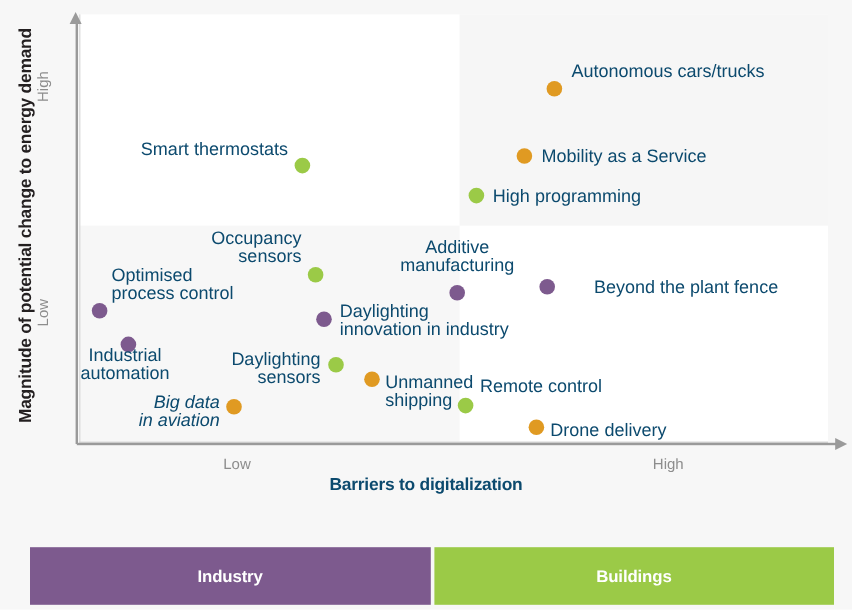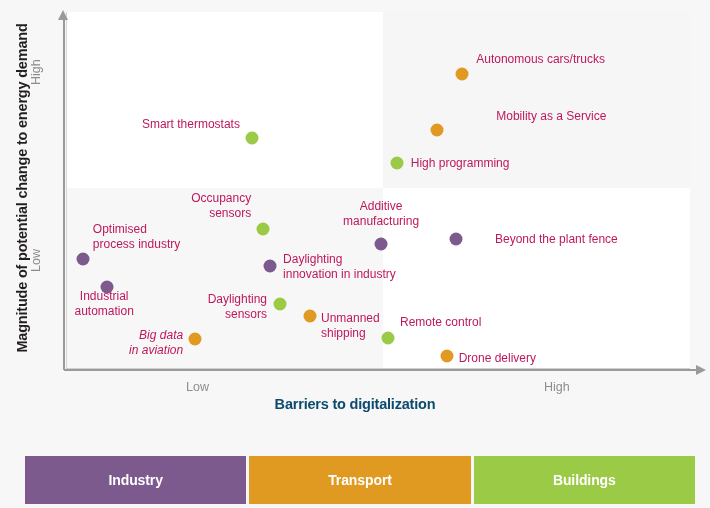--- a/index.html
+++ b/index.html
@@ -151,23 +151,23 @@
   
   .point {
     position: absolute;
     width: 13px;
     height: 13px;
     border-radius: 50%;
     transform: translate(-50%, -50%);
   }
   .point-label {
     position: absolute;
-    font-size: 12px;
+    font-size: 15px;
     line-height: 15px;
-    color: #be185d;
+    color: #0c4a6e;
     white-space: pre;
   }
   .lbl-left  { text-align: right; transform: translateX(-100%); }
   .lbl-right { text-align: left; }
   .lbl-center{ text-align: center; transform: translateX(-50%); }
 
   
   #legend {
     position: absolute;
     left: 25px;
@@ -197,36 +197,36 @@
     <div class="quad quad-tr"></div>
     <div class="quad quad-bl"></div>
   </div>
   <div id="plot-border-left"></div>
   <div id="plot-border-bottom"></div>
 
   <div id="points-layer">
       <div class="point" style="left: 462.24px; top: 73.944px; background: rgb(224, 154, 34);"></div>
       <div class="point-label lbl-right" style="left: 476.24px; top: 51.944px;">Autonomous cars/trucks</div>
       <div class="point" style="left: 437.28px; top: 129.836px; background: rgb(224, 154, 34);"></div>
-      <div class="point-label lbl-right" style="left: 451.28px; top: 109px; margin-left: 45px;">Mobility as a Service</div>
+      <div class="point-label lbl-right" style="left: 451.28px; top: 123px;">Mobility as a Service</div>
       <div class="point" style="left: 396.72px; top: 162.944px; background: rgb(155, 202, 71);"></div>
       <div class="point-label lbl-right" style="left: 410.72px; top: 155.944px;">High programming</div>
       <div class="point" style="left: 251.952px; top: 138.024px; background: rgb(155, 202, 71);"></div>
       <div class="point-label lbl-left" style="left: 239.952px; top: 117.024px;">Smart thermostats</div>
       <div class="point" style="left: 263.184px; top: 229.16px; background: rgb(155, 202, 71);"></div>
       <div class="point-label lbl-left" style="left: 251.184px; top: 191.16px;">Occupancy
 sensors</div>
       <div class="point" style="left: 381.12px; top: 244.112px; background: rgb(125, 90, 142);"></div>
       <div class="point-label lbl-center" style="left: 381.12px; top: 199.112px;">Additive
 manufacturing</div>
       <div class="point" style="left: 456px; top: 239.128px; background: rgb(125, 90, 142);"></div>
       <div class="point-label lbl-right" style="left: 470px; top: 232.128px; margin-left: 25px;">Beyond the plant fence</div>
       <div class="point" style="left: 82.848px; top: 259.064px; background: rgb(125, 90, 142);"></div>
       <div class="point-label lbl-right" style="left: 92.848px; top: 222.064px;">Optimised
-process industry</div>
+process control</div>
       <div class="point" style="left: 270.048px; top: 265.828px; background: rgb(125, 90, 142);"></div>
       <div class="point-label lbl-right" style="left: 283.048px; top: 251.828px;">Daylighting
 innovation in industry</div>
       <div class="point" style="left: 107.184px; top: 287.188px; background: rgb(125, 90, 142);"></div>
       <div class="point-label lbl-center" style="left: 104.184px; top: 289.188px;">Industrial
 automation</div>
       <div class="point" style="left: 280.032px; top: 303.92px; background: rgb(155, 202, 71);"></div>
       <div class="point-label lbl-left" style="left: 267.032px; top: 291.92px;">Daylighting
 sensors</div>
       <div class="point" style="left: 309.984px; top: 316.024px; background: rgb(224, 154, 34);"></div>
@@ -250,15 +250,14 @@
   <div class="axis-tick" id="y-tick-low">Low</div>
   <div class="axis-tick" id="x-tick-low">Low</div>
   <div class="axis-tick" id="x-tick-high">High</div>
 
   <div id="y-axis-title">Magnitude of potential change to energy demand</div>
   <div id="x-axis-title">Barriers to digitalization</div>
 </div>
 
 <div id="legend">
     <div class="legend-item" style="background: rgb(125, 90, 142);">Industry</div>
-    <div class="legend-item" style="background: rgb(224, 154, 34);">Transport</div>
     <div class="legend-item" style="background: rgb(155, 202, 71);">Buildings</div>
   </div>
 
 </body></html>

